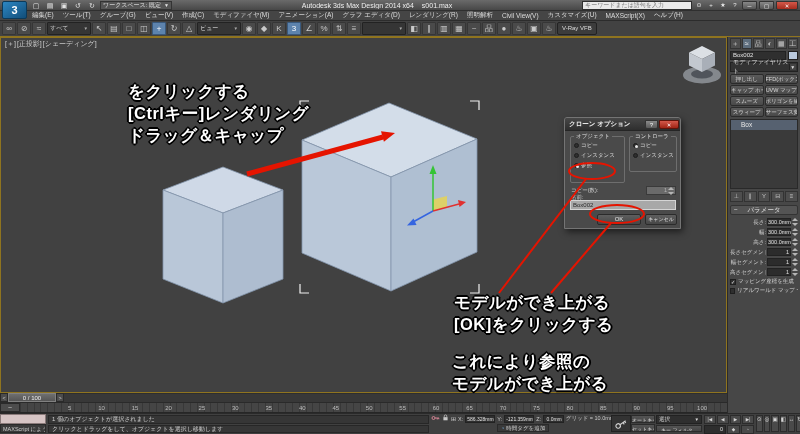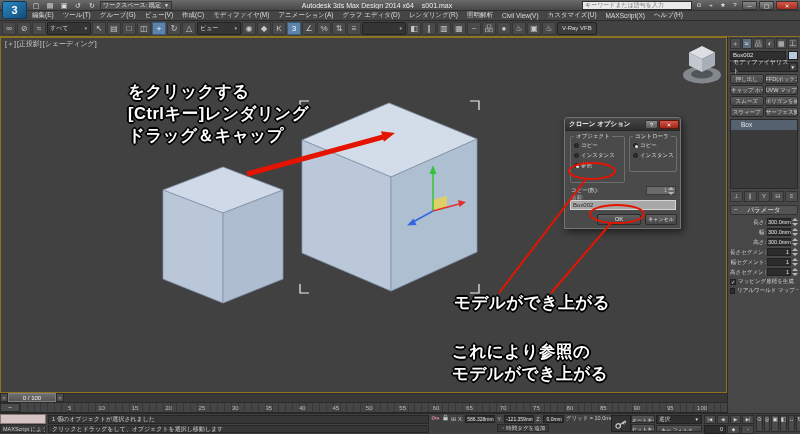--- a/index.html
+++ b/index.html
@@ -681,19 +681,20 @@
     <line x1="611" y1="223" x2="551" y2="293" stroke="#e51400" stroke-width="2"></line>
   </svg>
 
   <div class="anno" style="left:128px; top:80px;">
     <div>をクリックする</div>
     <div>[Ctrlキー]レンダリング</div>
     <div>ドラッグ＆キャップ</div>
   </div>
   <div class="anno" style="left:454px; top:291px;">
     <div>モデルができ上がる</div>
-  </div>
-  <div class="anno" style="left:452px; top:340px;">
+    <div>[OK]をクリックする</div>
+  </div>
+  <div class="anno" style="left:452px; top:350px;">
     <div>これにより参照の</div>
     <div>モデルができ上がる</div>
   </div>
 
 </div>
 
 </body></html>

